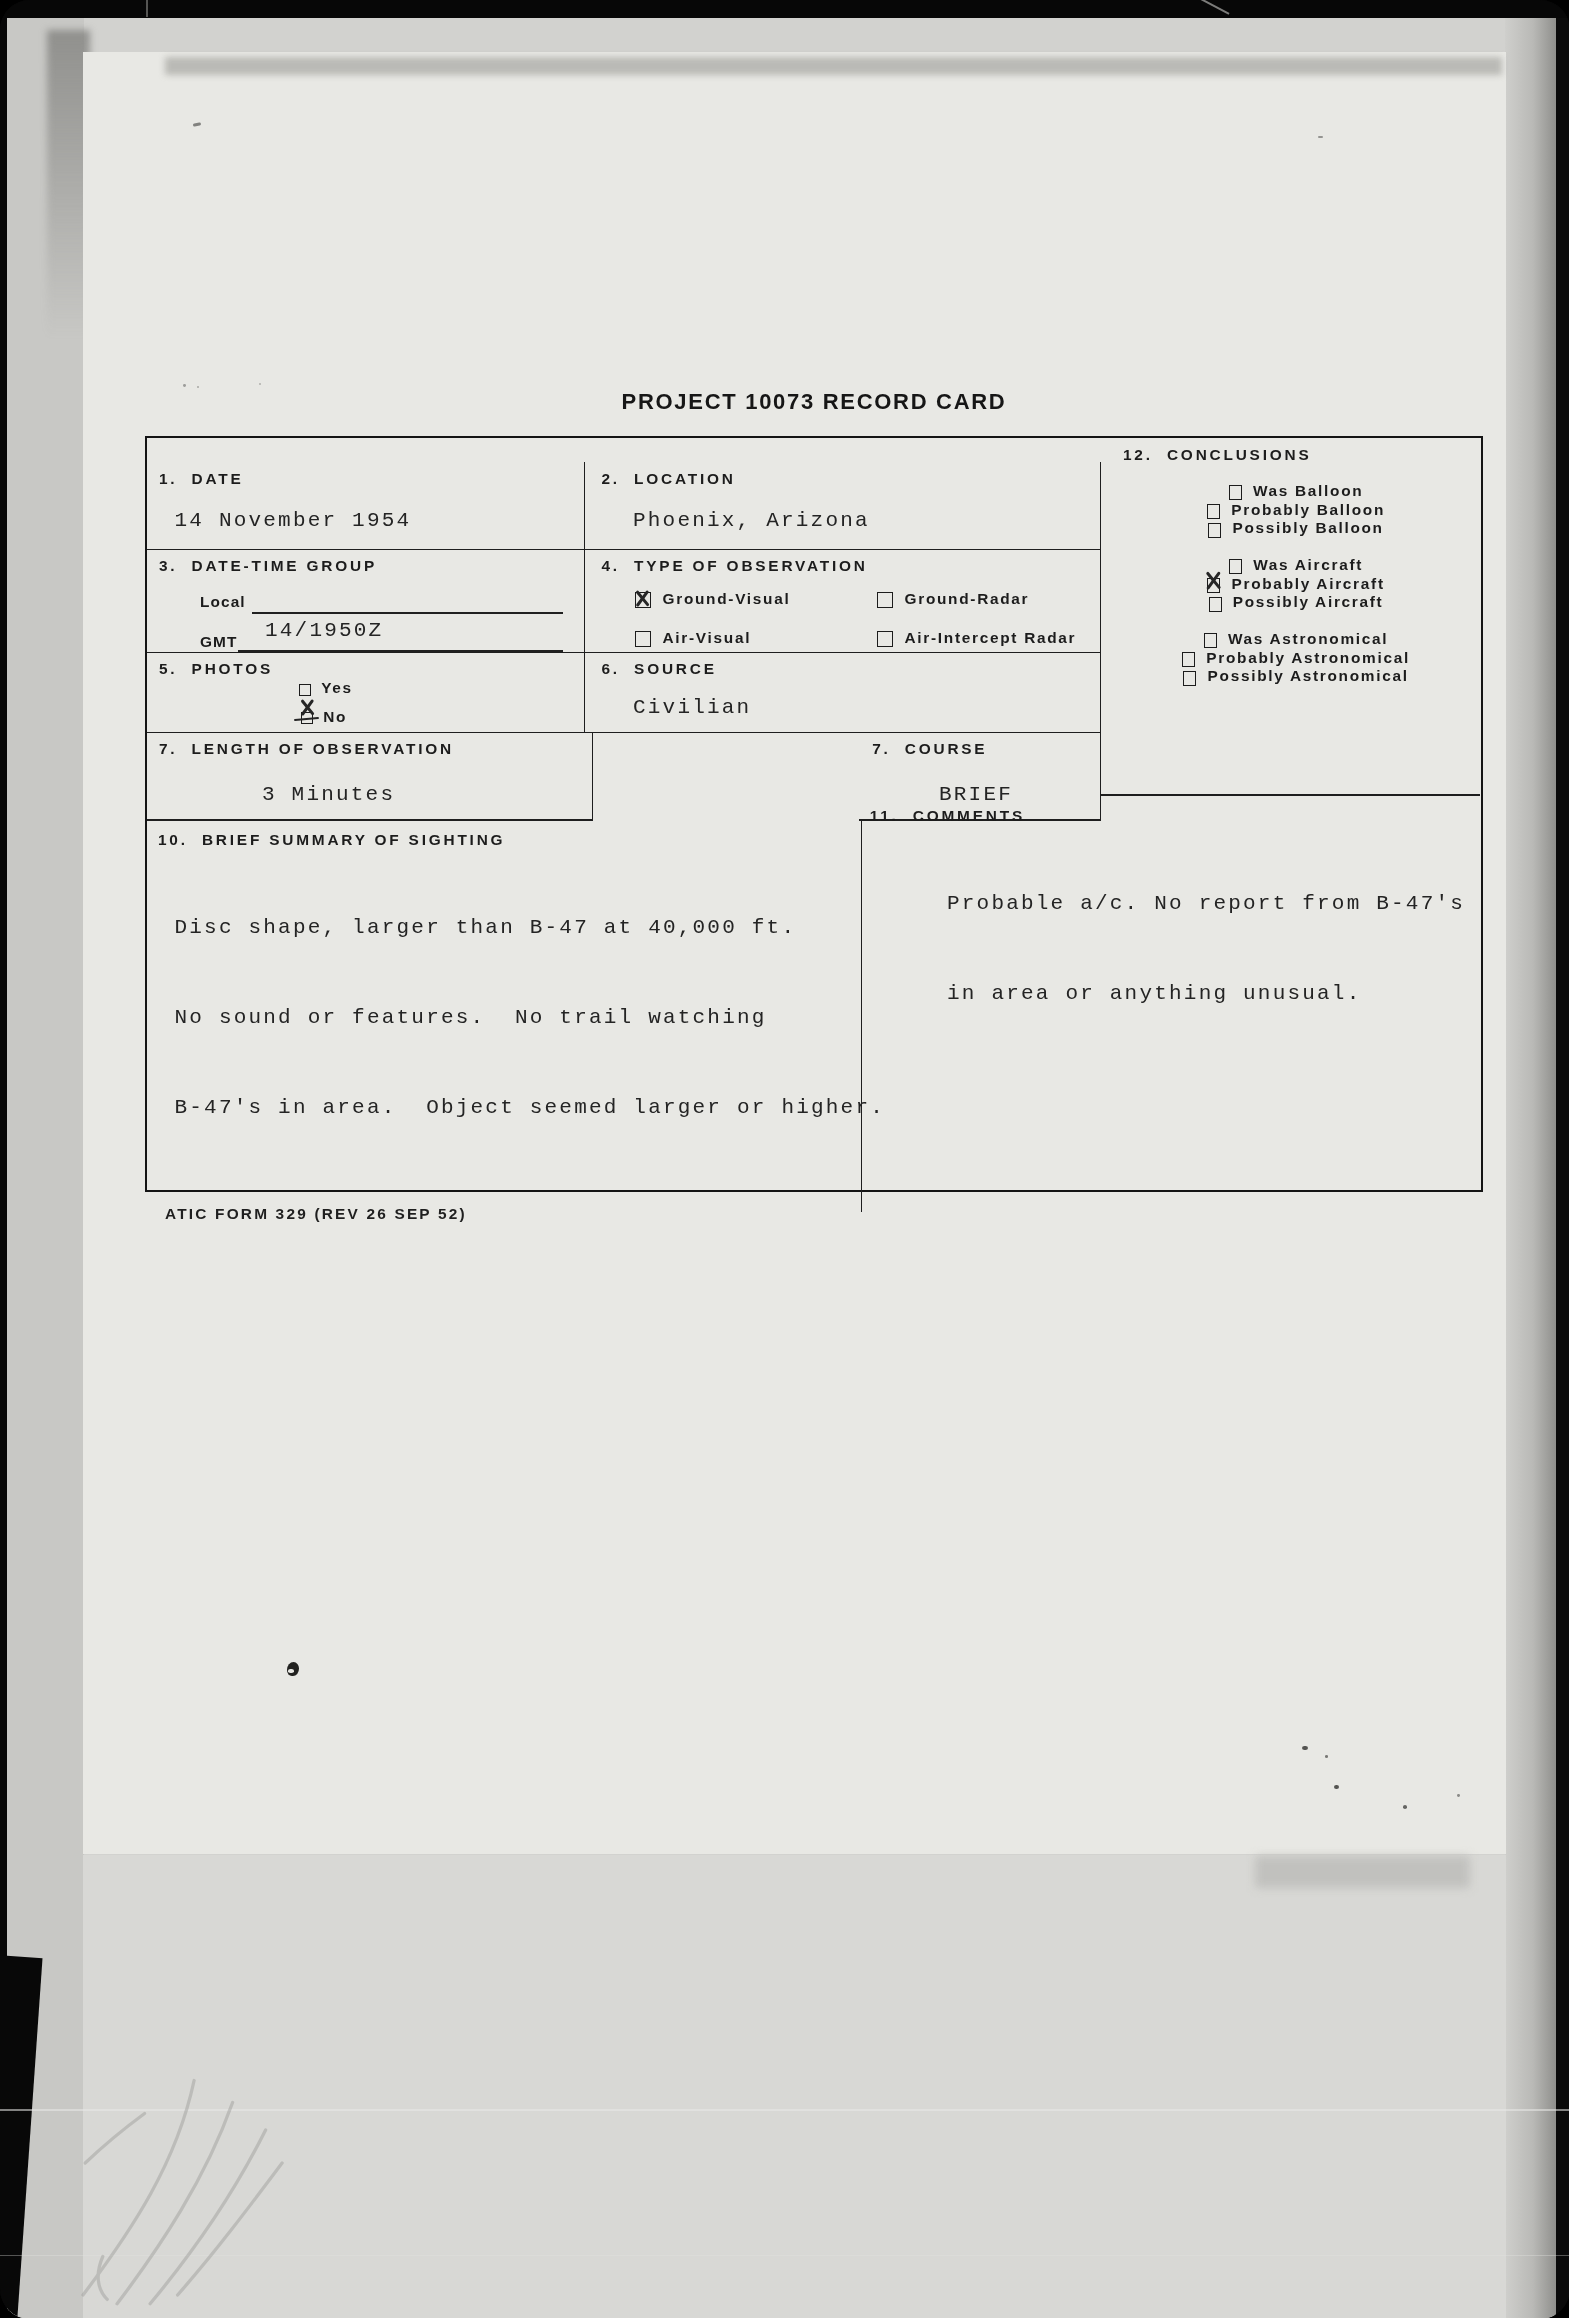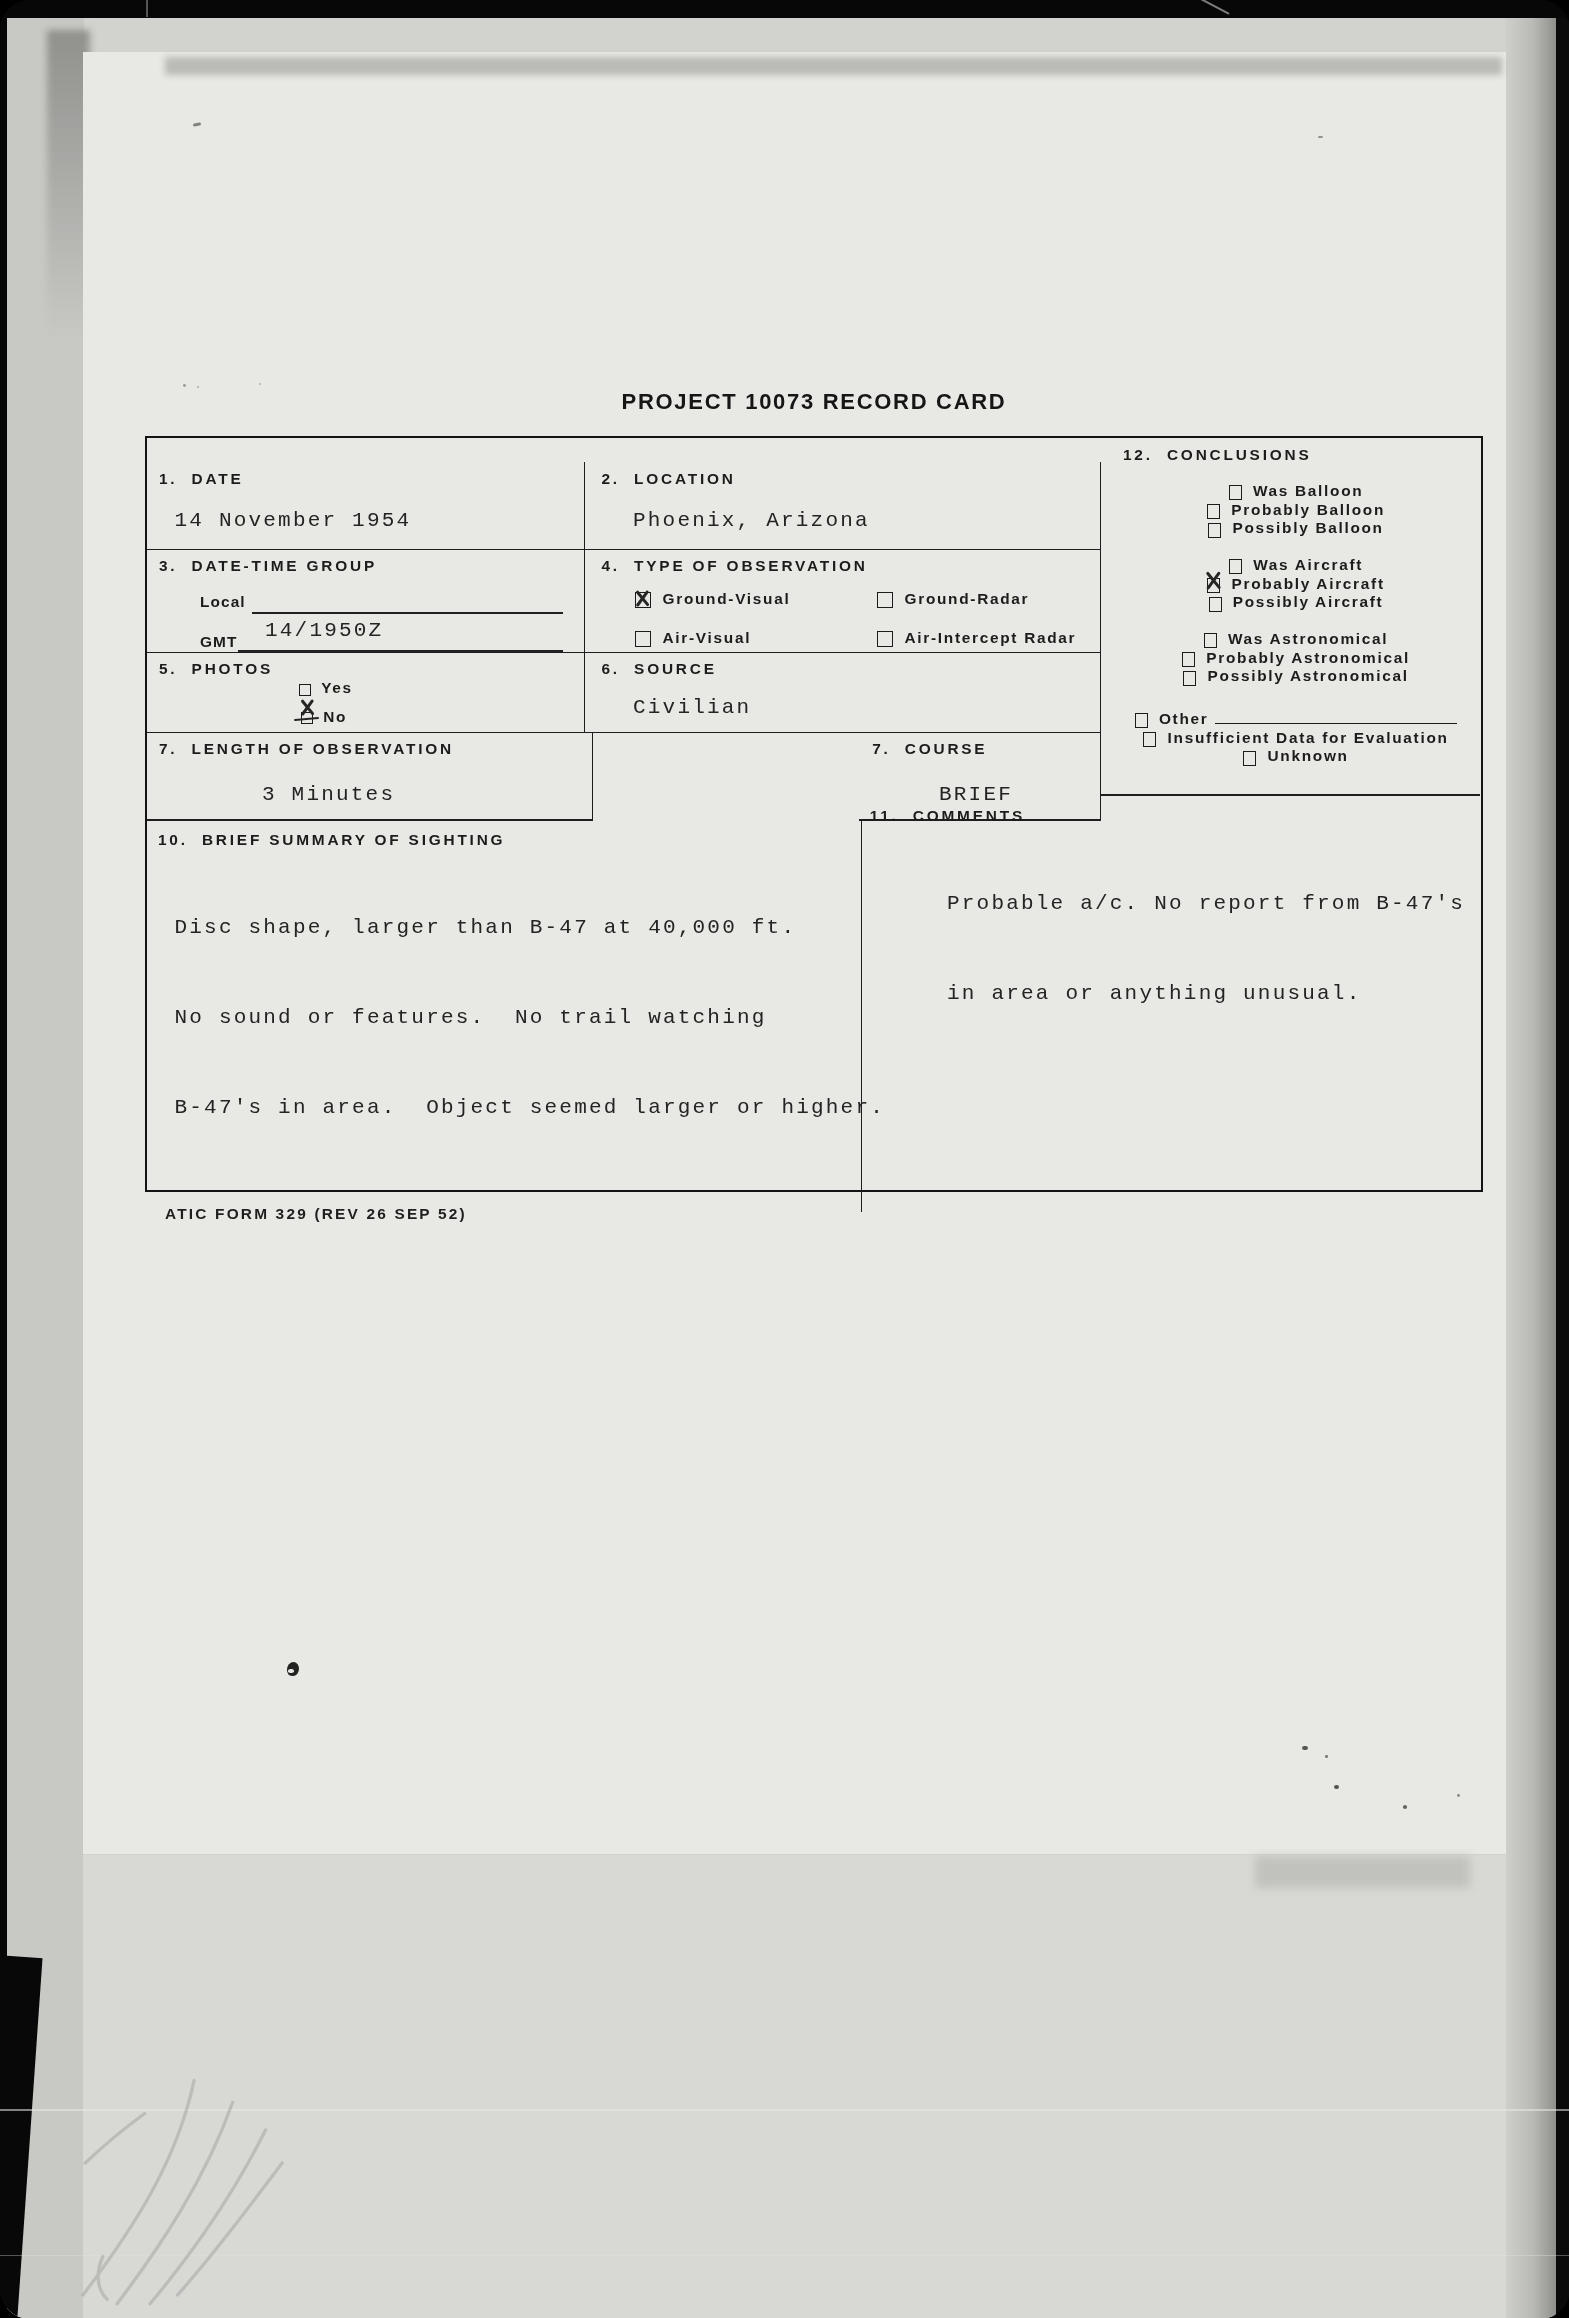--- a/index.html
+++ b/index.html
@@ -188,35 +188,20 @@
         <div class="conc-item">
           <span class="cbox cc"></span>
           <span class="conc-label">Probably Astronomical</span>
         </div>
         <div class="conc-item">
           <span class="cbox cc"></span>
           <span class="conc-label">Possibly Astronomical</span>
         </div>
       </div>
 
-      <div class="conc-group" style="top:272px">
-        <div class="conc-item">
-          <span class="cbox cc"></span>
-          <span class="conc-label">Other</span>
-          <span class="rule-inline"></span>
-        </div>
-        <div class="conc-item">
-          <span class="cbox cc"></span>
-          <span class="conc-label">Insufficient Data for Evaluation</span>
-        </div>
-        <div class="conc-item">
-          <span class="cbox cc"></span>
-          <span class="conc-label">Unknown</span>
-        </div>
-      </div>
     </div>
 
     <div class="cell br bb" style="left:0;top:88px;width:438px;height:103px">
       <span class="flabel" style="left:12px;top:7.2px">3.  DATE-TIME GROUP</span>
       <span class="slabel" style="position:absolute;left:53px;top:43px">Local</span>
       <div class="rule" style="left:105px;top:62px;width:311px"></div>
       <span class="slabel" style="position:absolute;left:53px;top:83px">GMT</span>
       <div class="rule" style="left:91px;top:100px;width:325px"></div>
       <span class="typed" style="left:118px;top:69px">14/1950Z</span>
     </div>

